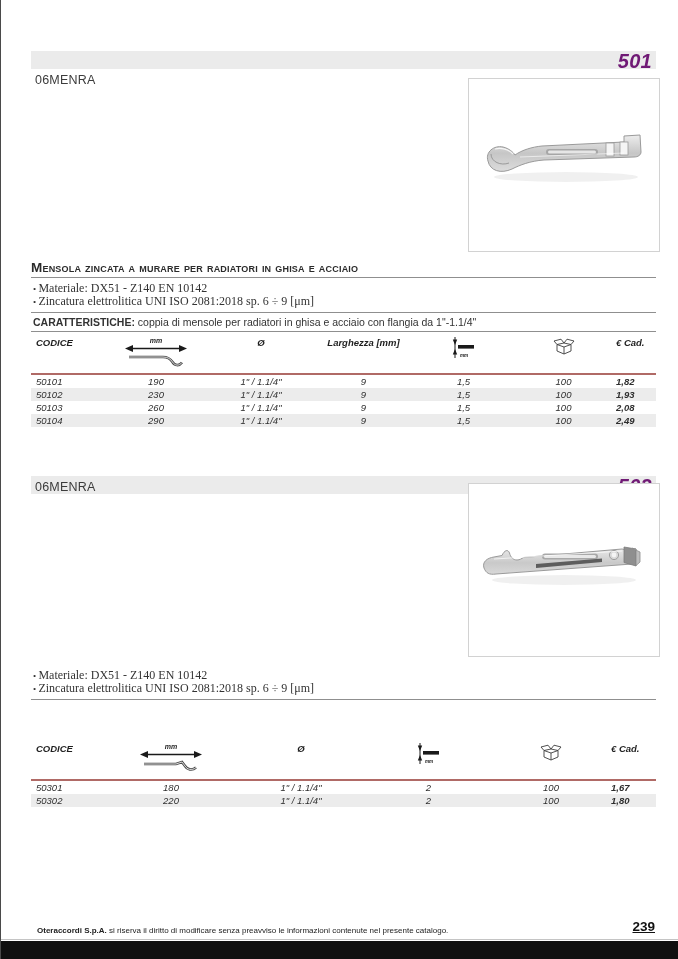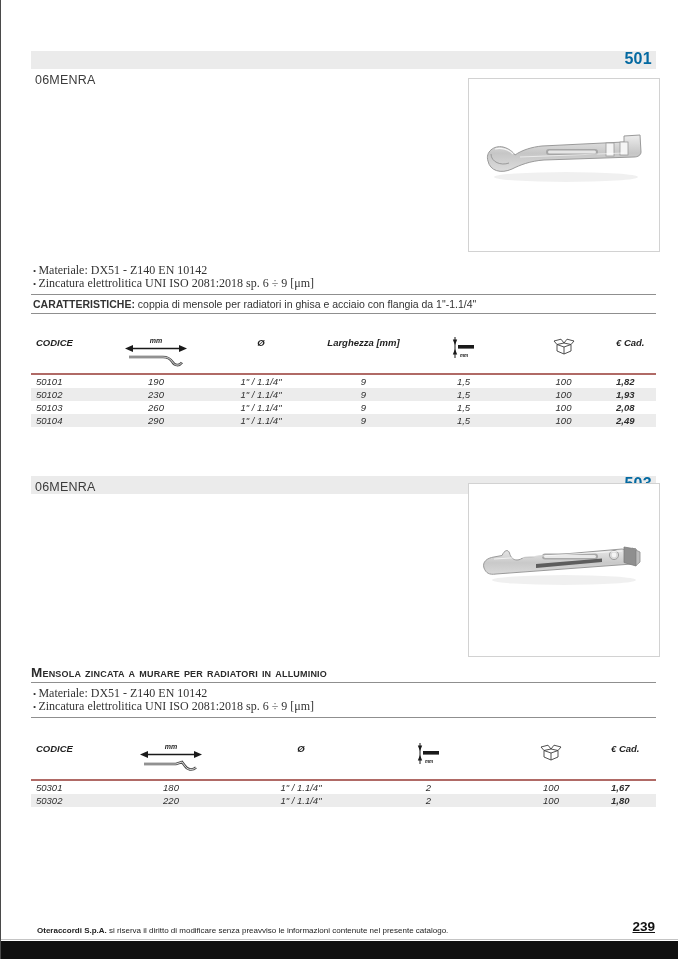--- a/index.html
+++ b/index.html
@@ -13,22 +13,22 @@
   
   .topbar { position:absolute; left:0; top:0; width:678px; height:45px; background:#ce3a31; }
   .topbar .yellow { position:absolute; left:550px; top:0; width:128px; height:45px; background:#f3cd25; }
   .topbar .cat-title {
     position:absolute; left:36px; bottom:6px; color:#fff; font-weight:700;
     font-size:13.5px; letter-spacing:.4px;
   }
   
   .refbar { position:absolute; left:30px; width:625px; height:18px; background:#ebebeb; }
   .refbar .refnum {
-    position:absolute; right:4px; top:-1px; color:#0369a1; font-weight:700;
-    font-size:16px; letter-spacing:.3px;
+    position:absolute; right:4px; top:-1px; color:#701a75; font-weight:700;
+    font-size:20px; letter-spacing:.3px;font-style:italic;
   }
   .prodcode { position:absolute; left:34px; font-size:12.5px; color:#3c3c3c; letter-spacing:.2px; }
   
   .imgbox {
     position:absolute; left:467px; width:192px; height:174px;
     background:#fff; border:1px solid #d2d2d2; display:flex; align-items:center; justify-content:center;
   }
   
   .desc { position:absolute; left:30px; width:625px; }
   .prod-title {
@@ -93,20 +93,21 @@
       <path d="M21,44 C27,42 35,44.5 39,49" fill="none" stroke="#ffffff" stroke-width="1.2" opacity="0.8"></path>
       <rect x="72" y="44" width="52" height="6" rx="3" fill="#a6a6a6"></rect>
       <rect x="74" y="45.5" width="48" height="3" rx="1.5" fill="#e6e6e6"></rect>
       <rect x="132" y="38" width="8" height="13" fill="#f5f5f5" stroke="#9a9a9a" stroke-width="0.8"></rect>
       <rect x="146" y="37" width="8" height="13" fill="#f5f5f5" stroke="#9a9a9a" stroke-width="0.8"></rect>
       <path d="M46,52 L150,48" stroke="#ffffff" stroke-width="1" opacity="0.6"></path>
     </svg>
   </div>
 
   <div class="desc" style="top:260px;">
+    <div class="prod-title">Mensola zincata a murare per radiatori in ghisa e acciaio</div>
     <ul class="bullets">
       <li>Materiale: DX51 - Z140 EN 10142</li>
       <li>Zincatura elettrolitica UNI ISO 2081:2018 sp. 6 ÷ 9 [μm]</li>
     </ul>
     <div class="char">
       <b>CARATTERISTICHE:</b>
       <span>coppia di mensole per radiatori in ghisa e acciaio con flangia da 1"-1.1/4"</span>
     </div>
   </div>
 
@@ -209,21 +210,20 @@
       <polygon points="62,54 128,48.5 128,52 62,58" fill="#5d5d5d"></polygon>
       <circle cx="140" cy="45" r="4.6" fill="#d8d8d8" stroke="#979797" stroke-width="0.9"></circle>
       <circle cx="140" cy="45" r="2.4" fill="#f4f4f4"></circle>
       <path d="M150,37 L162,39 L162,56 L150,52.5 Z" fill="#8f8f8f" stroke="#7c7c7c" stroke-width="0.8"></path>
       <path d="M158,38.2 L166,42 L166,52 L162,55.6 L162,39 Z" fill="#bdbdbd" stroke="#8c8c8c" stroke-width="0.8"></path>
       <path d="M20,49 L148,41" stroke="#ffffff" stroke-width="1" opacity="0.7"></path>
     </svg>
   </div>
 
   <div class="desc" style="top:665px;">
-    <div class="prod-title">Mensola zincata a murare per radiatori in alluminio</div>
     <ul class="bullets">
       <li>Materiale: DX51 - Z140 EN 10142</li>
       <li>Zincatura elettrolitica UNI ISO 2081:2018 sp. 6 ÷ 9 [μm]</li>
     </ul>
   </div>
 
   <div class="tbl t2" style="top:737px;">
     <div class="trow thead">
       <div class="cell c1 left">CODICE</div>
       <div class="cell c2">

